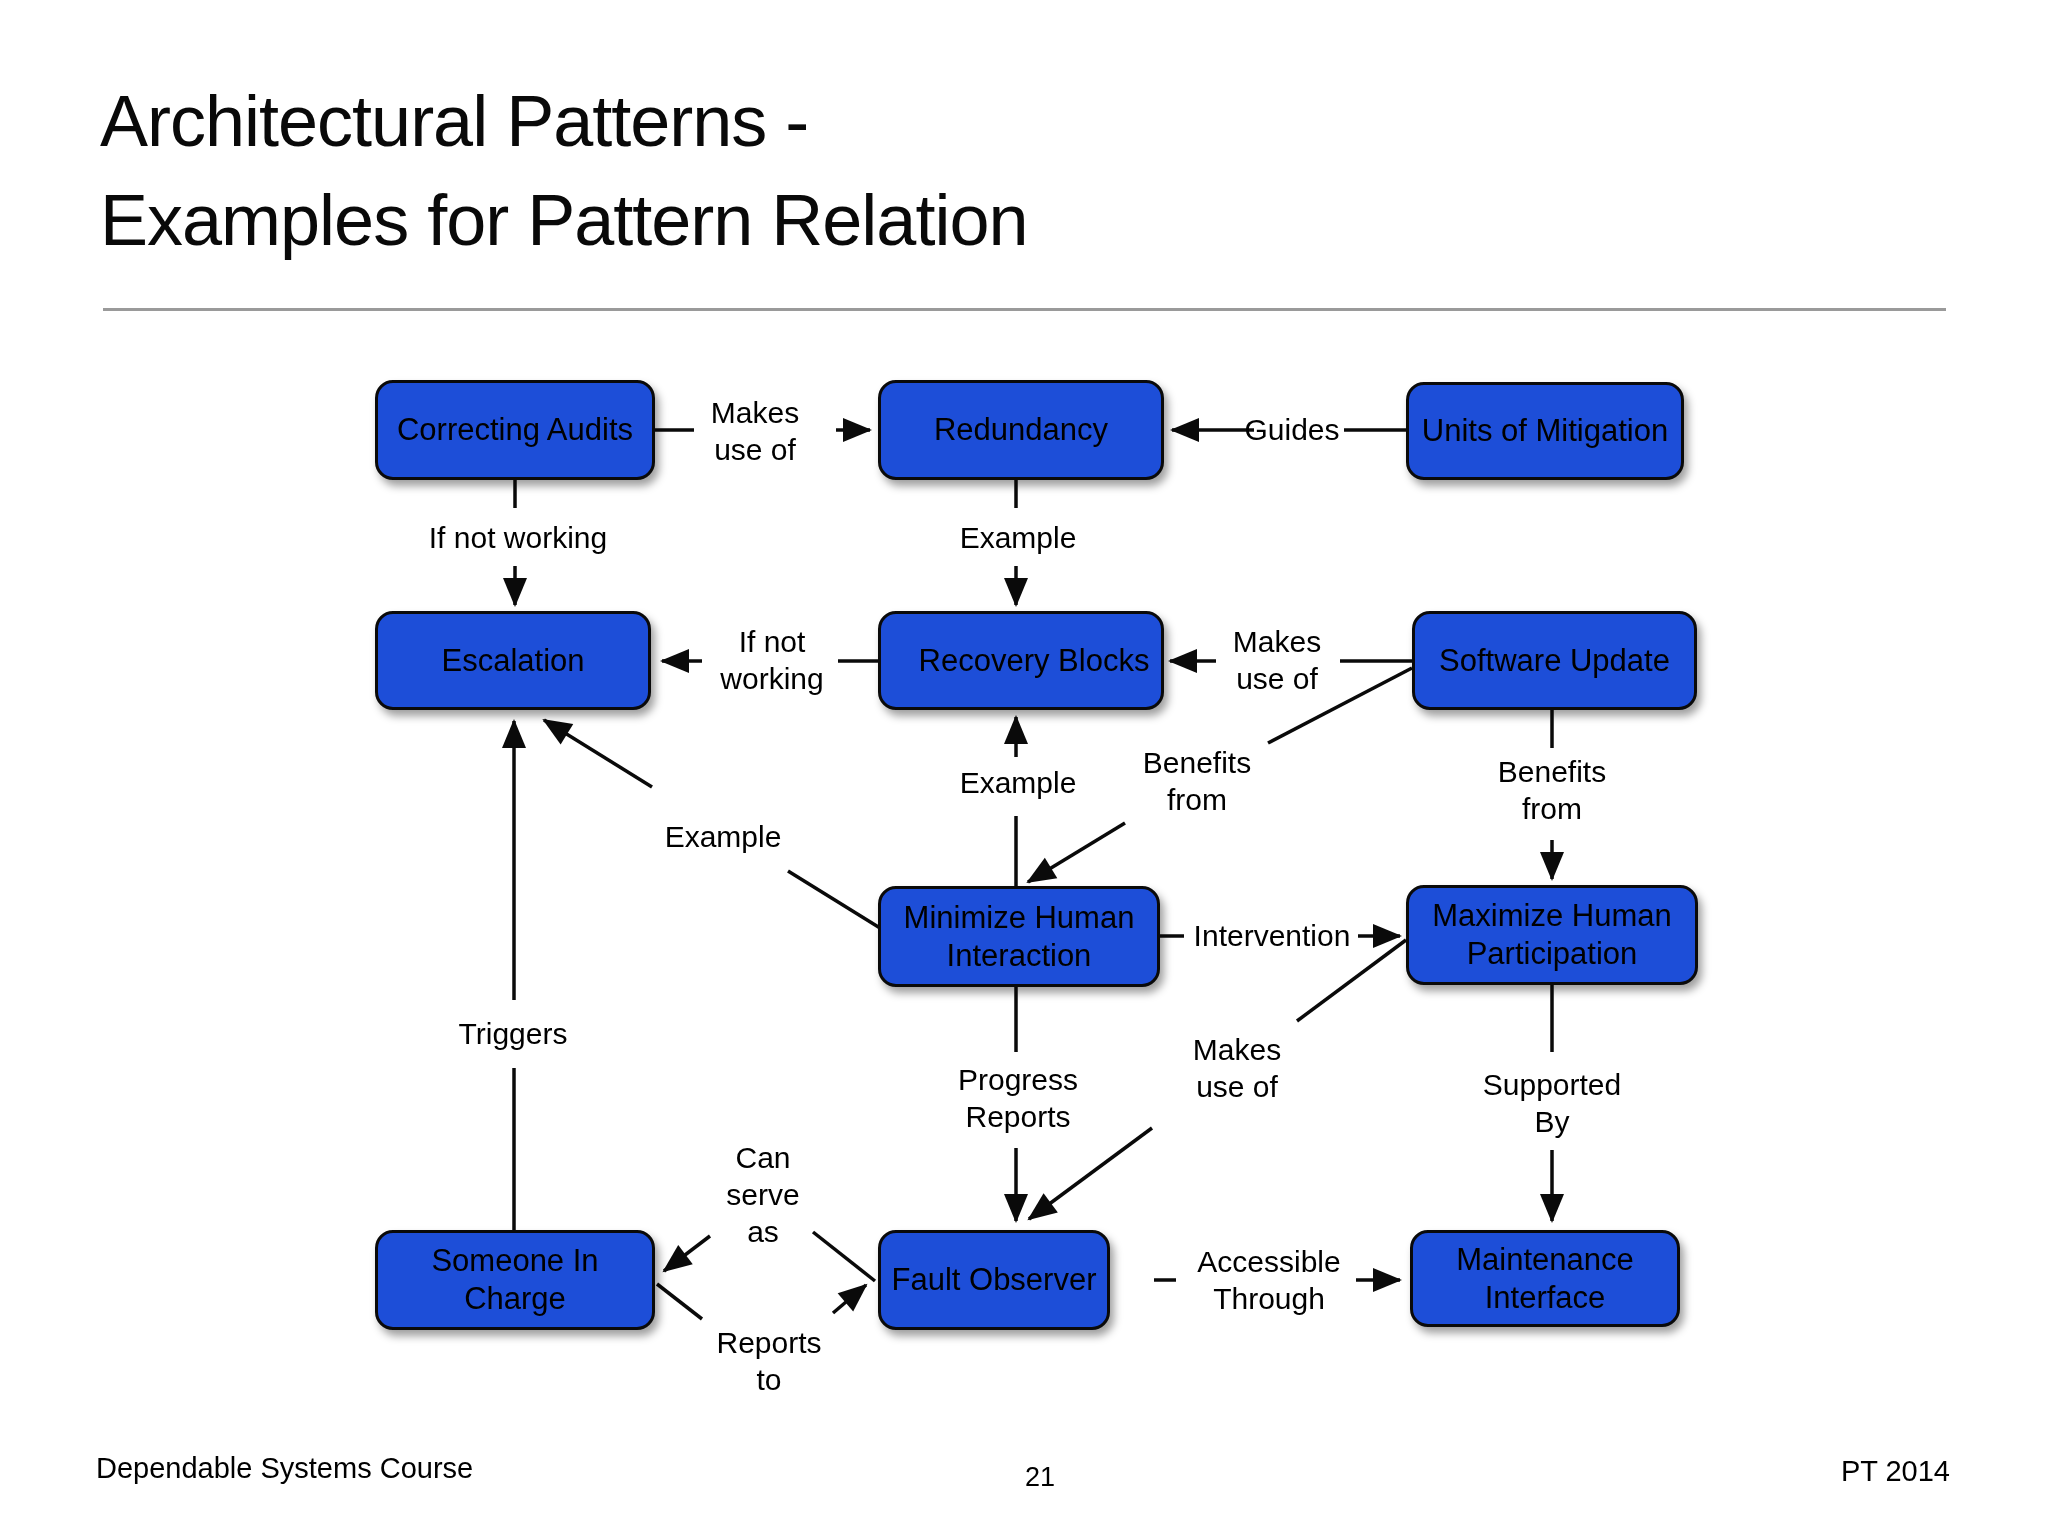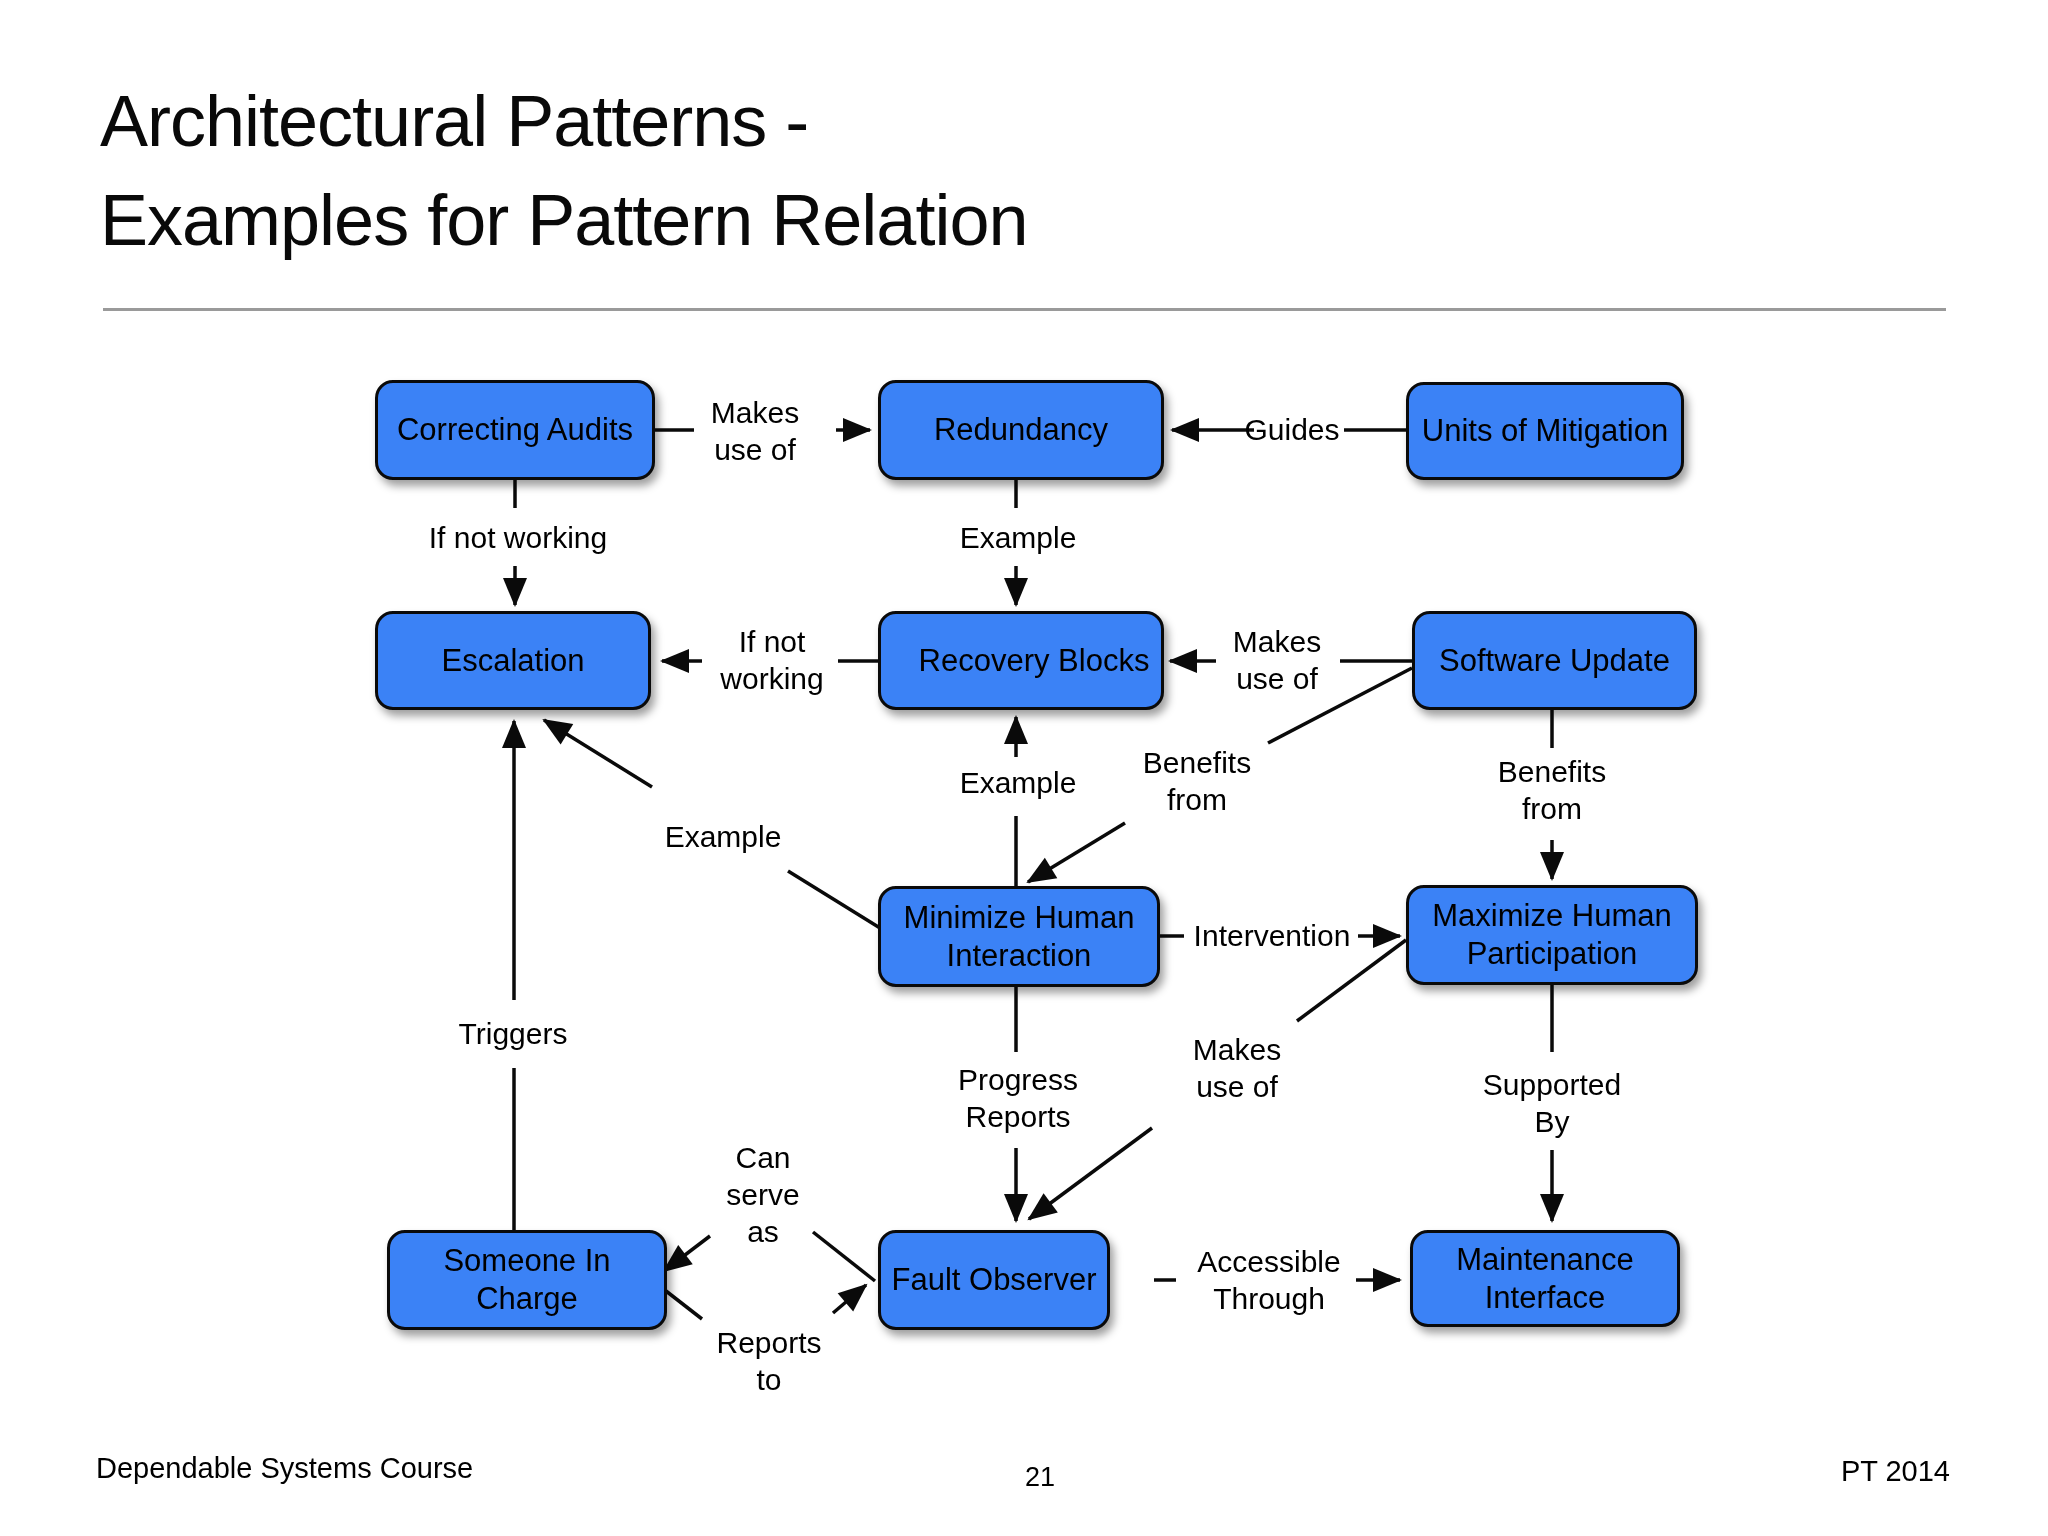--- a/index.html
+++ b/index.html
@@ -12,21 +12,21 @@
     position:absolute;left:100px;top:72px;
     font-size:72px;line-height:99px;font-weight:400;letter-spacing:-1px;
     color:#090909;white-space:pre-line;
   }
   .rule{
     position:absolute;left:103px;top:308px;width:1843px;height:3px;
     background:#9a9a9a;
   }
   .node{
     position:absolute;box-sizing:border-box;
-    background:#3b82f6;border:3px solid #0a0a0a;border-radius:18px;
+    background:#1d4ed8;border:3px solid #0a0a0a;border-radius:18px;
     box-shadow:4px 6px 8px rgba(0,0,0,0.38);
     display:flex;align-items:center;justify-content:center;
     text-align:center;font-size:31px;line-height:38px;white-space:pre-line;
   }
   .elabel{
     position:absolute;transform:translate(-50%,-50%);
     text-align:center;font-size:30px;line-height:37px;white-space:pre-line;
   }
   .edges{position:absolute;left:0;top:0;}
   .edges line{stroke:#0a0a0a;stroke-width:3.5px;}
@@ -106,21 +106,21 @@
 <div class="node" style="left:375px;top:380px;width:280px;height:100px;">Correcting Audits</div>
 <div class="node" style="left:878px;top:380px;width:286px;height:100px;">Redundancy</div>
 <div class="node" style="left:1406px;top:382px;width:278px;height:98px;">Units of Mitigation</div>
 <div class="node" style="left:375px;top:611px;width:276px;height:99px;">Escalation</div>
 <div class="node" style="left:878px;top:611px;width:286px;height:99px;padding-left:26px;">Recovery Blocks</div>
 <div class="node" style="left:1412px;top:611px;width:285px;height:99px;">Software Update</div>
 <div class="node" style="left:878px;top:886px;width:282px;height:101px;">Minimize Human
 Interaction</div>
 <div class="node" style="left:1406px;top:885px;width:292px;height:100px;">Maximize Human
 Participation</div>
-<div class="node" style="left:375px;top:1230px;width:280px;height:100px;margin-left:12px;">Someone In
+<div class="node" style="left:375px;top:1230px;width:280px;height:100px;">Someone In
 Charge</div>
 <div class="node" style="left:878px;top:1230px;width:232px;height:100px;">Fault Observer</div>
 <div class="node" style="left:1410px;top:1230px;width:270px;height:97px;">Maintenance
 Interface</div>
 
 <div class="elabel" style="left:755px;top:431px;">Makes
 use of</div>
 <div class="elabel" style="left:1292px;top:429px;">Guides</div>
 <div class="elabel" style="left:518px;top:537px;">If not working</div>
 <div class="elabel" style="left:1018px;top:537px;">Example</div>

